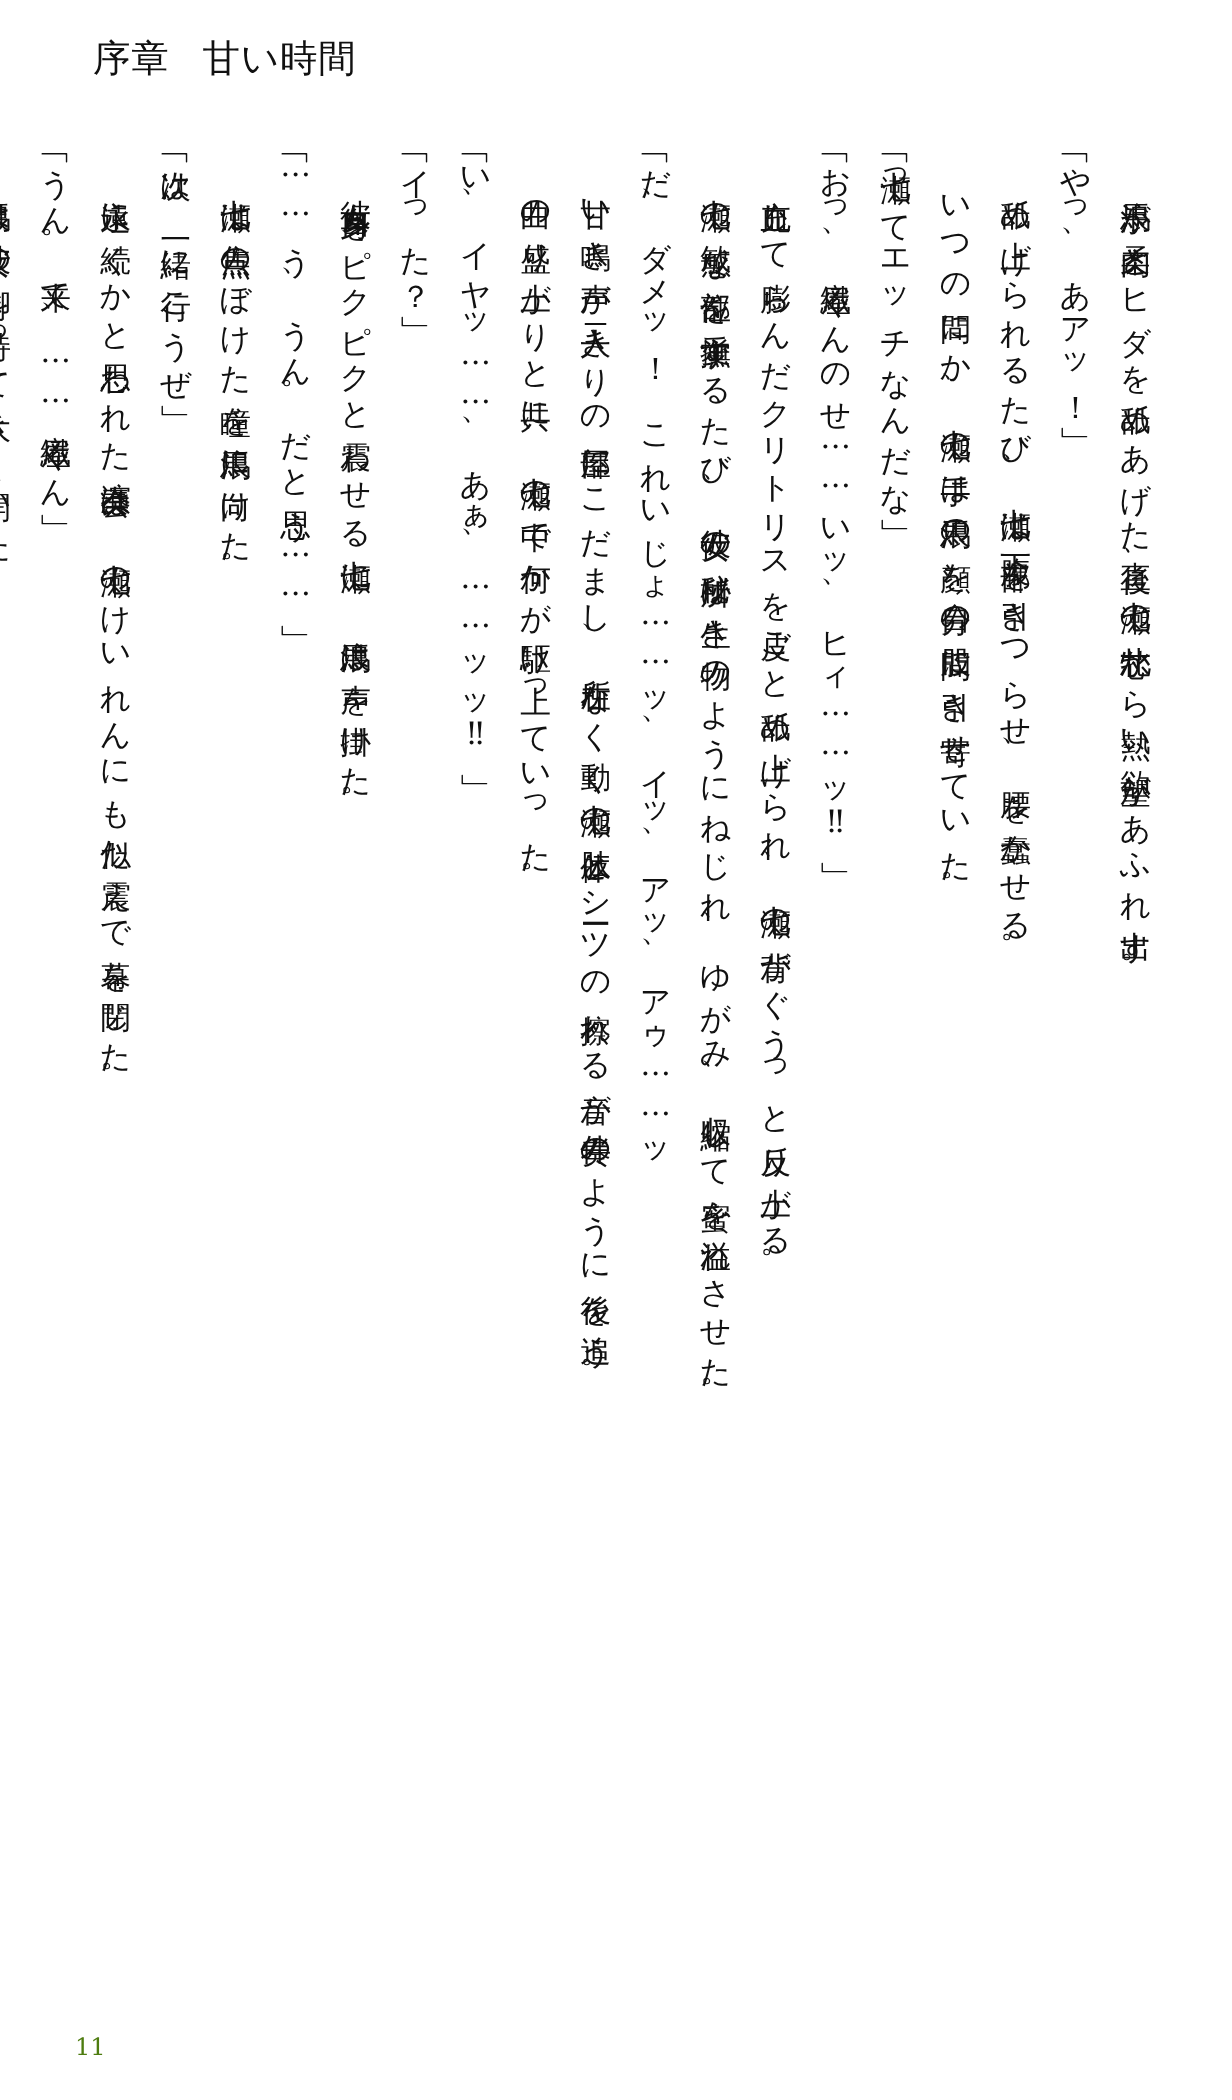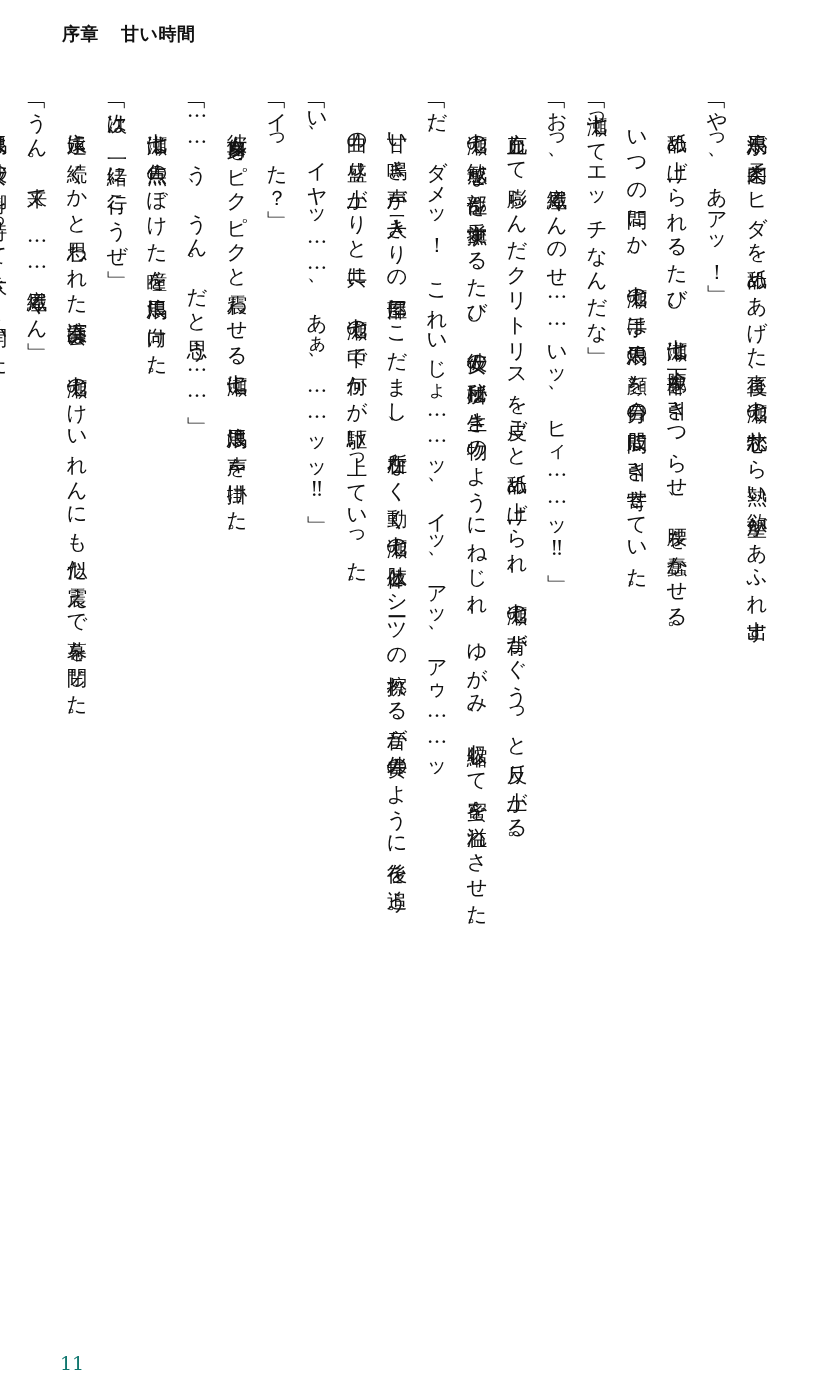--- a/index.html
+++ b/index.html
@@ -14,23 +14,23 @@
     font-family: "DejaVu Serif", "Liberation Serif", serif;
     color: #111111;
     overflow: hidden;
   }
 
   
   #header {
     position: absolute;
     top: 22px;
     left: 62px;
-    font-size: 18px;
+    font-size: 25px;
     letter-spacing: 0.5px;
-    font-weight: bold;
+    font-weight: normal;
     color: #111;
     white-space: nowrap;
   }
   #header .chapter-label {
     margin-right: 22px;
   }
 
   
   #body-area {
     position: absolute;
@@ -55,24 +55,24 @@
     margin: 0;
     padding: 0;
   }
   #vtext p.indent {
     text-indent: 1em;
   }
 
   
   #folio {
     position: absolute;
-    left: 60px;
+    left: 50px;
     bottom: 26px;
-    font-size: 19px;
-    color: #0f766e;
+    font-size: 16px;
+    color: #4d7c0f;
   }
 </style>
 </head>
 <body>
 
 <div id="header">
   <span class="chapter-label">序章</span><span class="chapter-title">甘い時間</span>
 </div>
 
 <div id="body-area">

